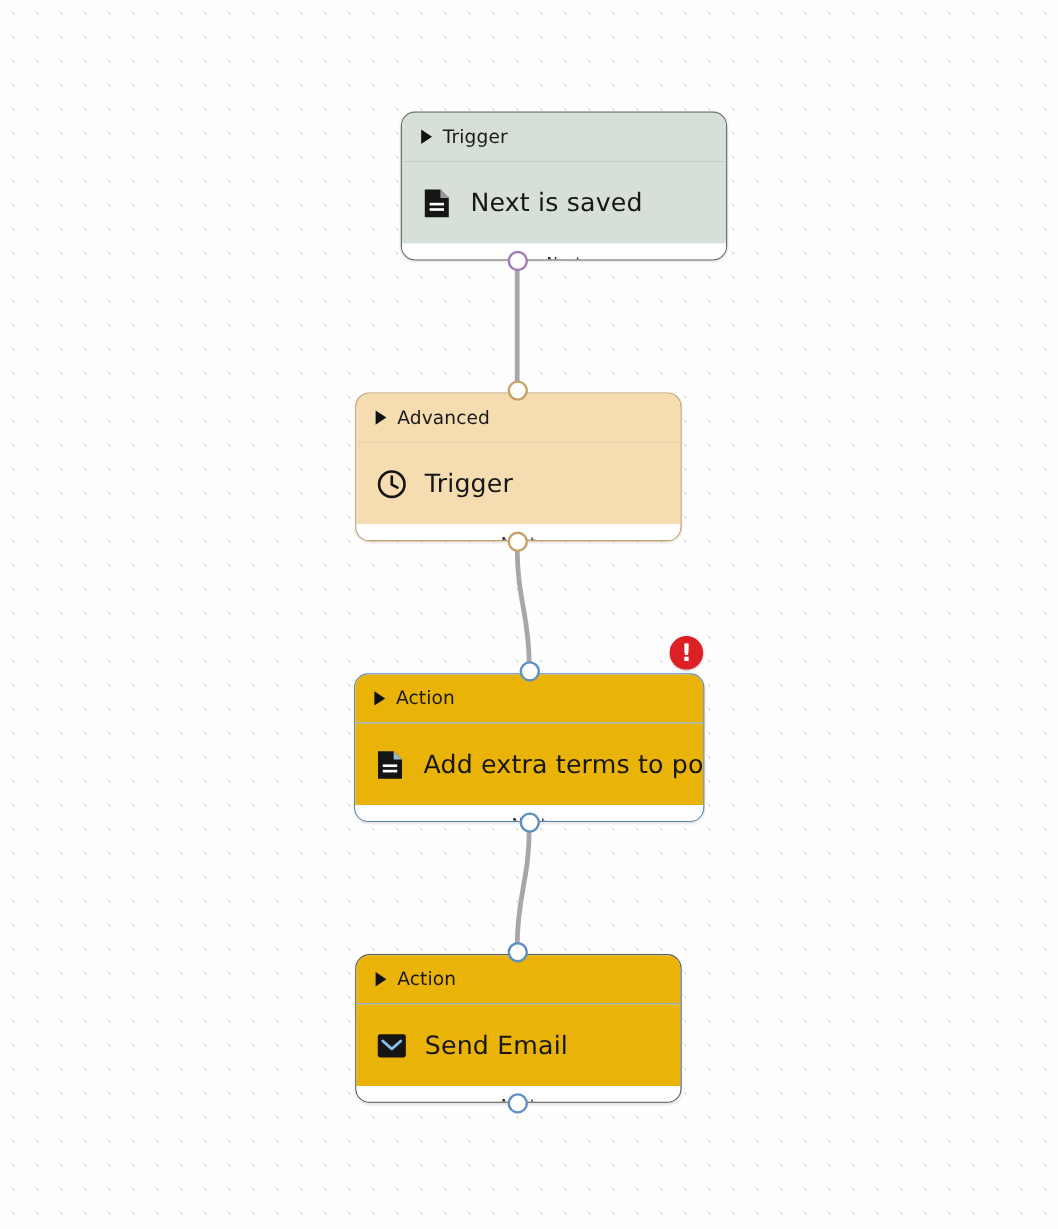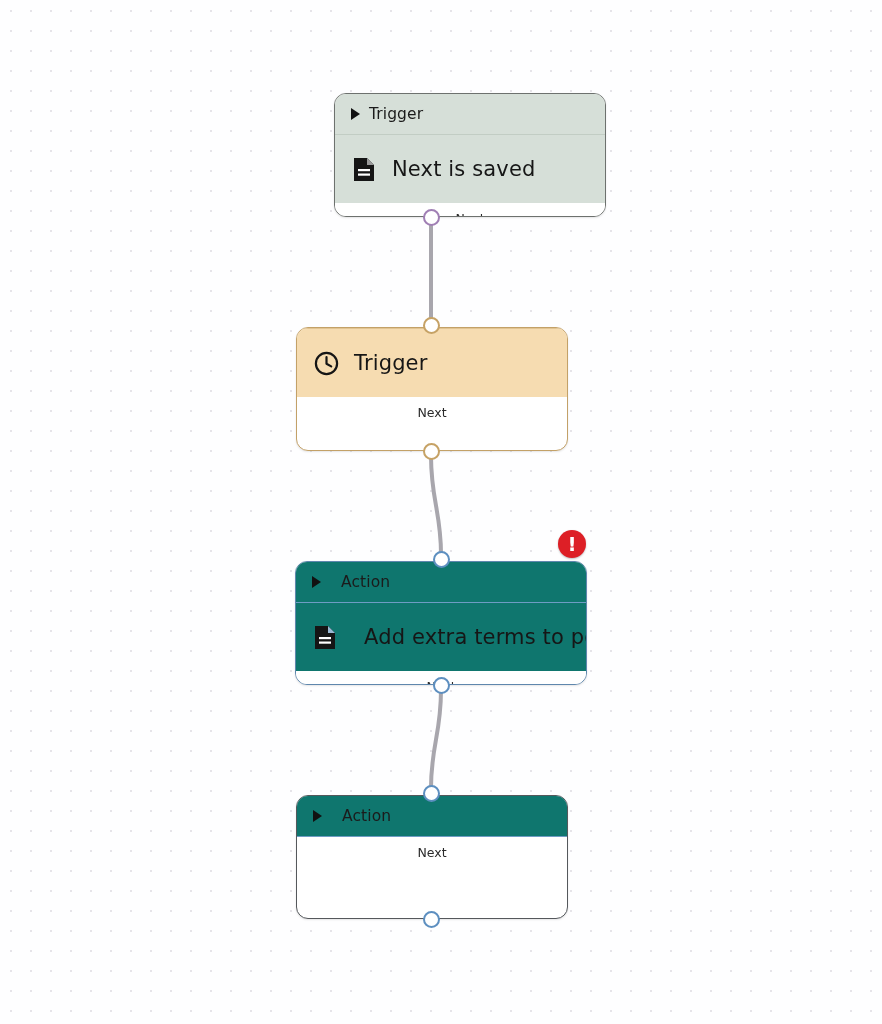--- a/index.html
+++ b/index.html
@@ -113,21 +113,21 @@
   .node.trigger  .node-body  { background: #d6dfd8; }
   .node.trigger  .node-divider { background: #c2cdc4; }
   .node.trigger  { border-color: #6d716e; }
 
   .node.advanced .node-header,
   .node.advanced .node-body  { background: #f6dcb1; }
   .node.advanced .node-divider { background: #e2c492; }
   .node.advanced { border-color: #c3a168; }
 
   .node.action   .node-header,
-  .node.action   .node-body  { background: #0f766e; gap: 11px; }
+  .node.action   .node-body  { background: #eab308; }
   .node.action   .node-divider { background: #6e9cc4; }
   .node.action   { border-color: #5f87ad; }
   .node.action.dark-border { border-color: #55585c; }
 
   
   .port {
     position: absolute;
     width: 17px;
     height: 17px;
     border-radius: 50%;
@@ -185,20 +185,24 @@
           <rect x="5" y="12" width="12" height="2.2" fill="#ffffff"></rect>
           <rect x="5" y="16.5" width="12" height="2.2" fill="#ffffff"></rect>
         </svg>
       </span>
       <span class="node-title">Next is saved</span>
     </div>
     <div class="node-footer">Next</div>
   </div>
 
   <div class="node advanced" style="left:296px; top:327px; width:272px; height:124px;">
+    <div class="node-header">
+      <span class="disclosure"></span>
+      <span>Advanced</span>
+    </div>
     <div class="node-divider"></div>
     <div class="node-body">
       <span class="node-icon">
         <svg width="25" height="25" viewBox="0 0 25 25">
           <circle cx="12.5" cy="12.5" r="10.6" fill="none" stroke="#151515" stroke-width="2.2"></circle>
           <path d="M12.5 6.2 V12.8 L17.2 15.4" fill="none" stroke="#151515" stroke-width="2.2" stroke-linecap="round" stroke-linejoin="round"></path>
         </svg>
       </span>
       <span class="node-title">Trigger</span>
     </div>
@@ -224,20 +228,29 @@
     </div>
     <div class="node-footer">Next</div>
   </div>
 
   <div class="node action dark-border" style="left:296px; top:795px; width:272px; height:124px;">
     <div class="node-header">
       <span class="disclosure"></span>
       <span>Action</span>
     </div>
     <div class="node-divider"></div>
+    <div class="node-body">
+      <span class="node-icon">
+        <svg width="25" height="21" viewBox="0 0 25 21">
+          <rect x="0.8" y="0.8" width="23.4" height="19.4" rx="2" fill="#151515"></rect>
+          <path d="M5 6.5 L12.5 13 L20 6.5" fill="none" stroke="#8cbae0" stroke-width="2.4" stroke-linecap="round" stroke-linejoin="round"></path>
+        </svg>
+      </span>
+      <span class="node-title">Send Email</span>
+    </div>
     <div class="node-footer">Next</div>
   </div>
 
   <div class="port purple" style="left:423px; top:209px;"></div>
   <div class="port tan" style="left:423px; top:317px;"></div>
   <div class="port tan" style="left:423px; top:443px;"></div>
   <div class="port blue" style="left:433px; top:551px;"></div>
   <div class="port blue" style="left:433px; top:677px;"></div>
   <div class="port blue" style="left:423px; top:785px;"></div>
   <div class="port blue" style="left:423px; top:911px;"></div>

